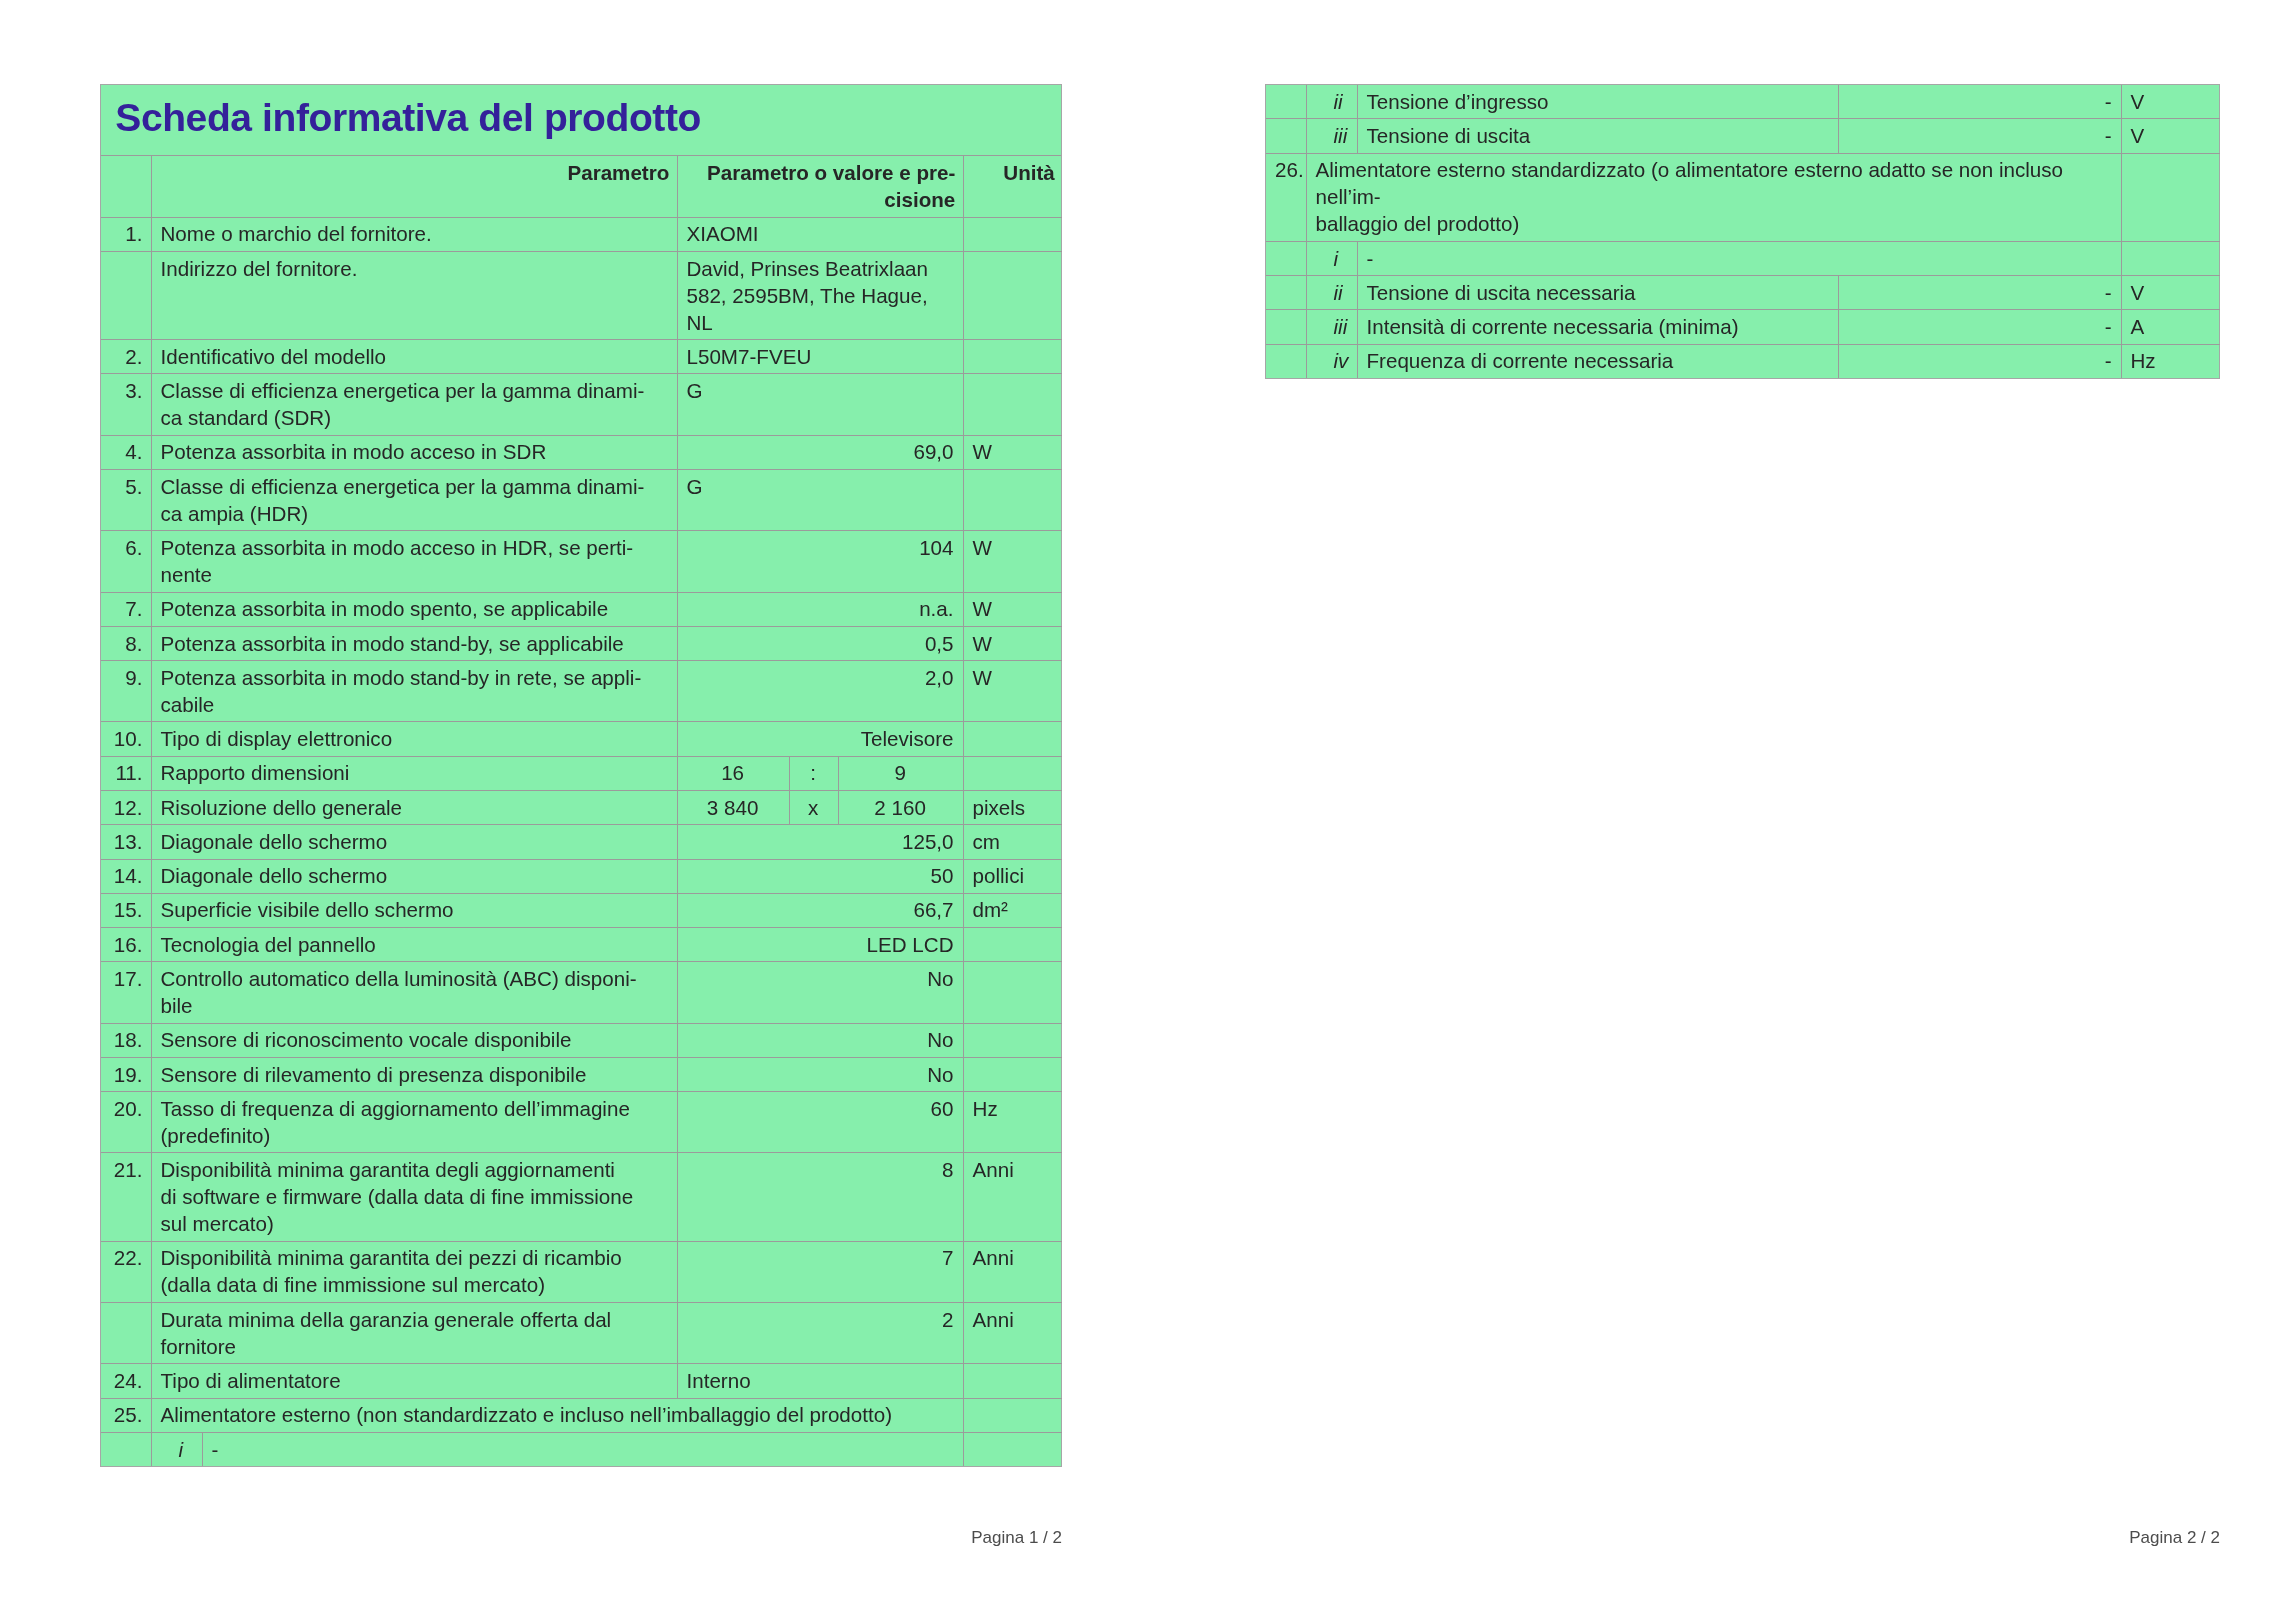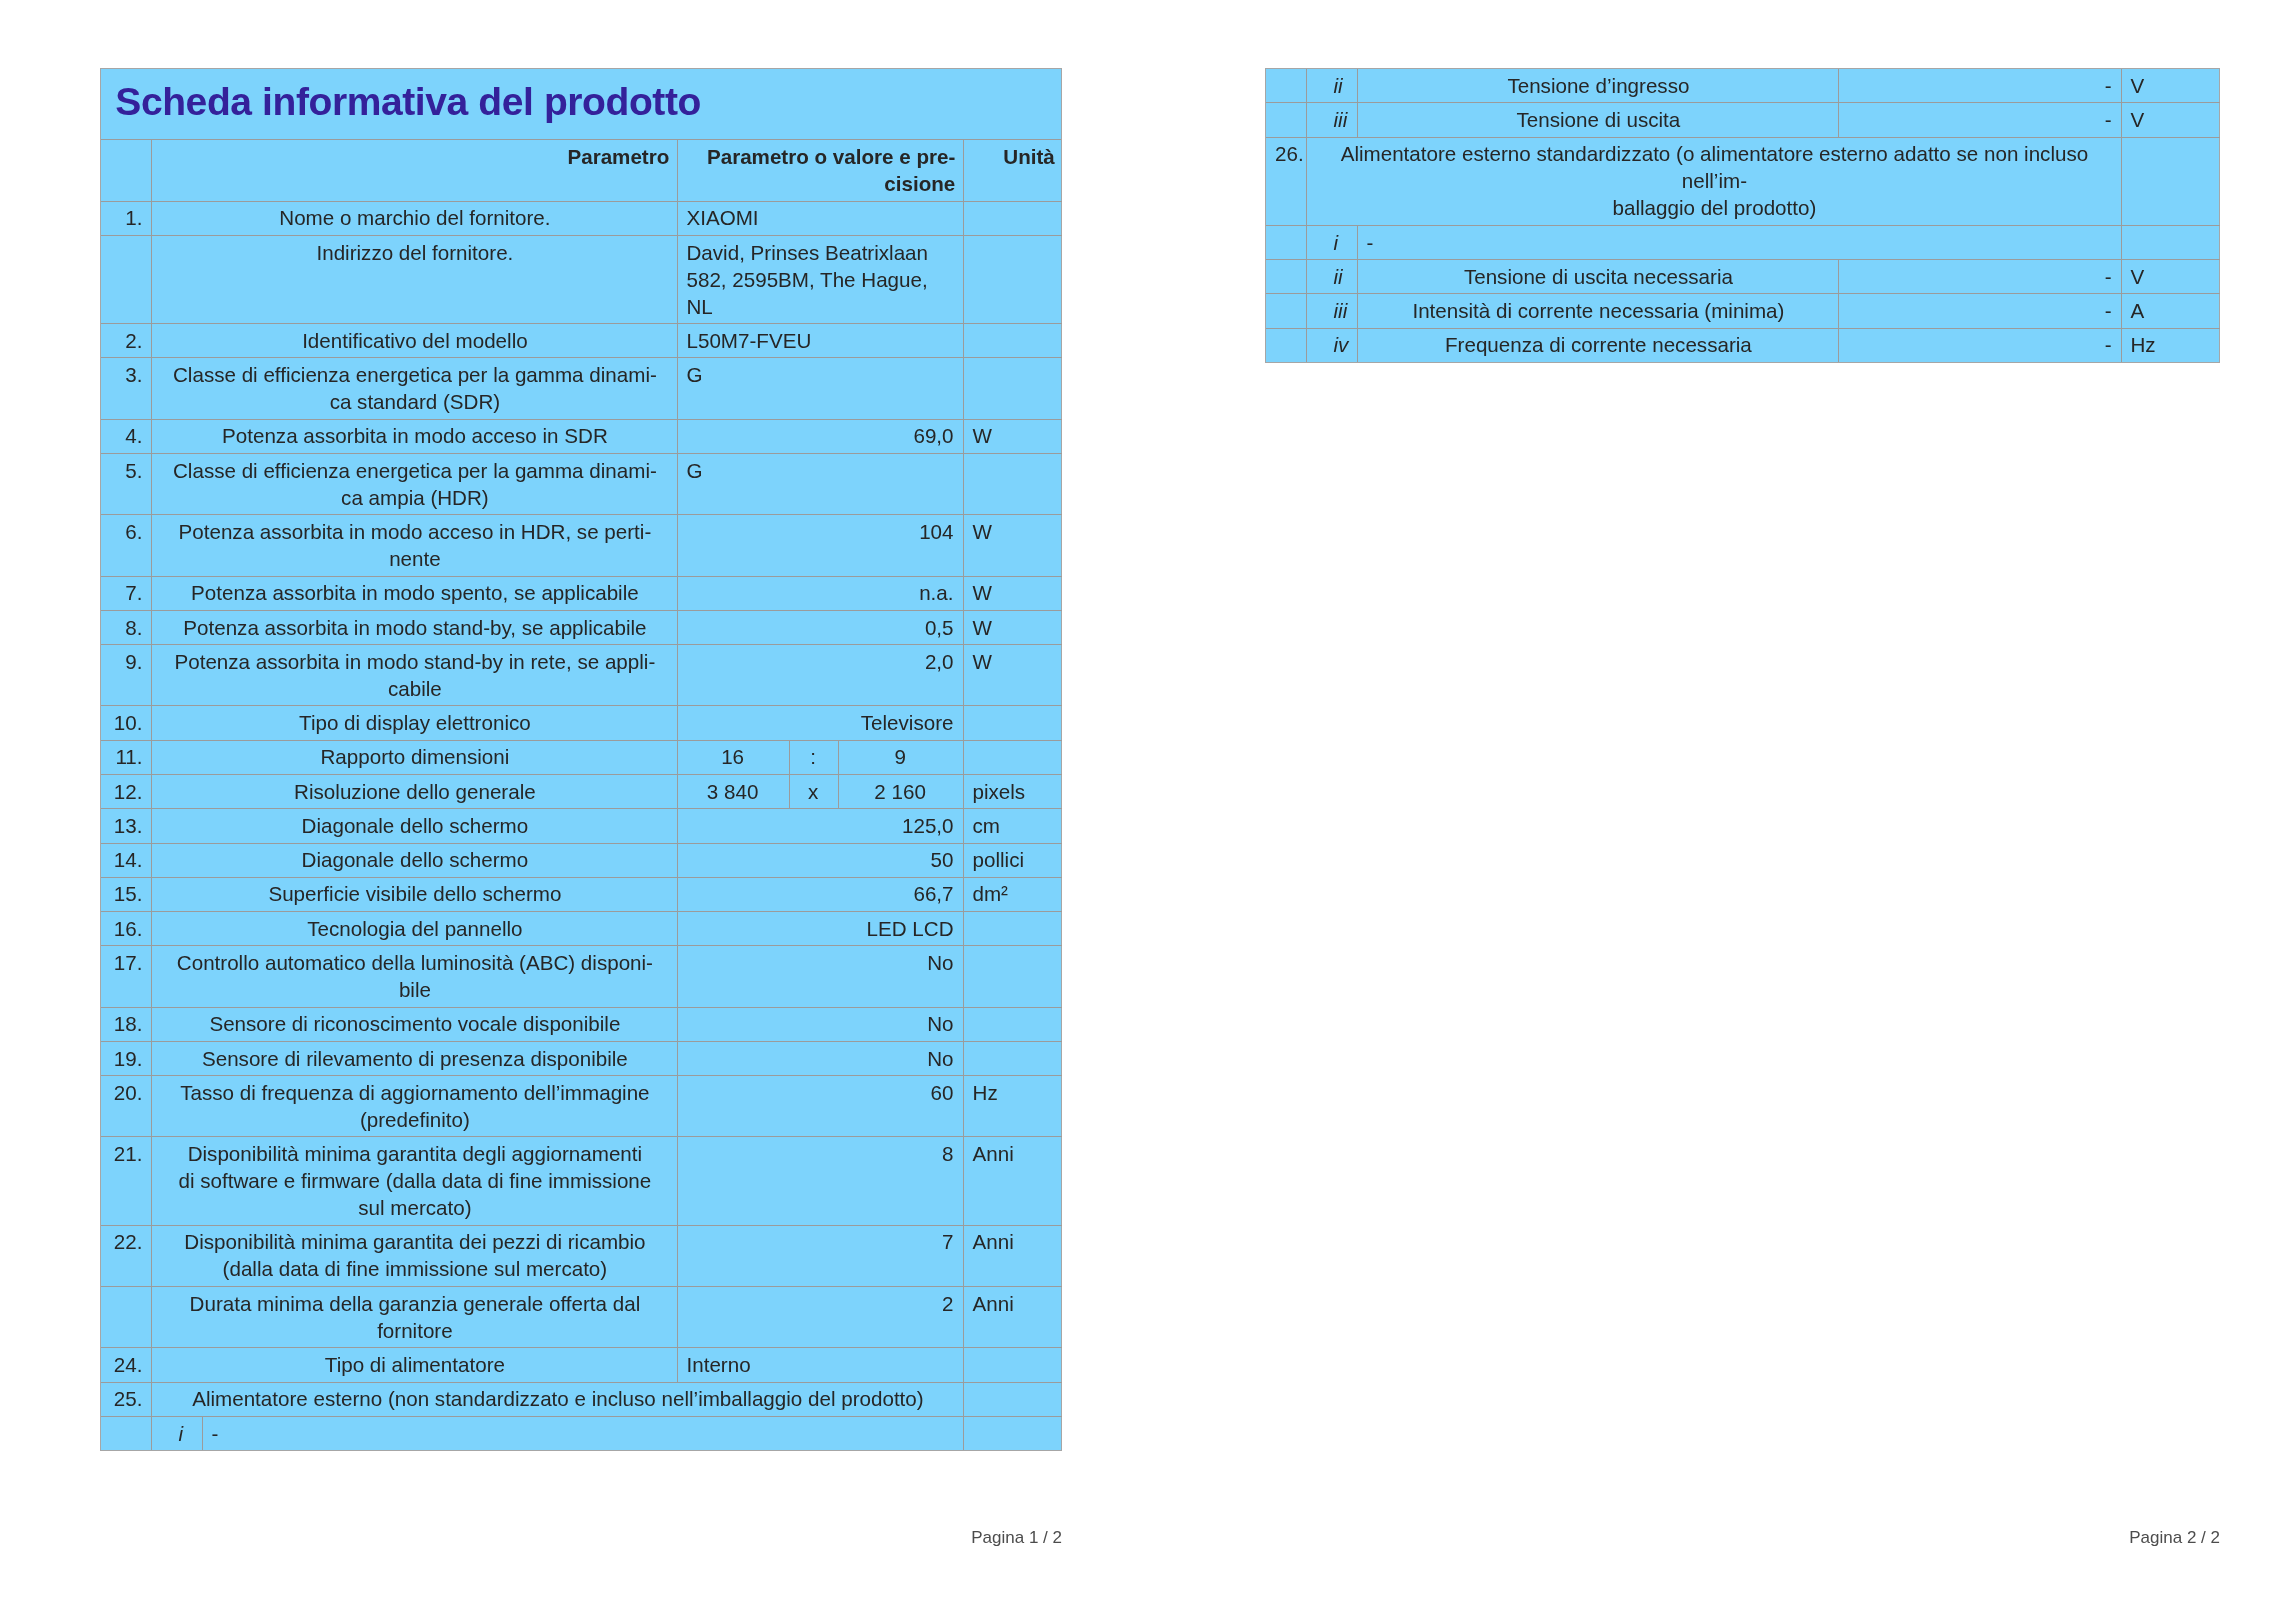--- a/index.html
+++ b/index.html
@@ -8,21 +8,22 @@
     background: #ffffff;
     font-family: "Liberation Sans", sans-serif;
     color: #262626;
     position: relative;
     overflow: hidden;
   }
   .sheet {
     position: absolute;
     box-sizing: border-box;
     border: 0.9px solid #a6a6a6;
-    background: #7dd3fc;
+    background: #86efac;
+    margin-top: 16px;
   }
   #page1 { left: 100px; top: 68px; width: 962px; }
   #page2 { left: 1265px; top: 68px; width: 955px; }
 
   .title-block { padding: 9px 14.3px 14.3px 14.3px; border-bottom: 0.9px solid #9b9b9b; }
   .doc-title {
     margin: 0;
     font-size: 39px;
     line-height: 47px;
     font-weight: bold;
@@ -51,21 +52,21 @@
     padding: 2.7px 7.2px 3.6px 9px;
     overflow: hidden;
   }
   .doc-table th {
     font-weight: bold;
     text-align: right;
     white-space: pre-line;
   }
   td.num   { text-align: right; padding-right: 8px; }
   td.roman { font-style: italic; padding-left: 27px; }
-  td.param { text-align: center; white-space: pre-line; }
+  td.param { text-align: left; white-space: pre-line; }
   td.val.r { text-align: right; padding-right: 9px; }
   td.val.l { text-align: left; }
   td.val.c { text-align: center; padding-left: 1px; padding-right: 1.8px; }
   td.unit  { text-align: left; padding-left: 9px; }
 
   .footer {
     position: absolute;
     font-size: 17px;
     color: #4c4c4c;
     text-align: right;

